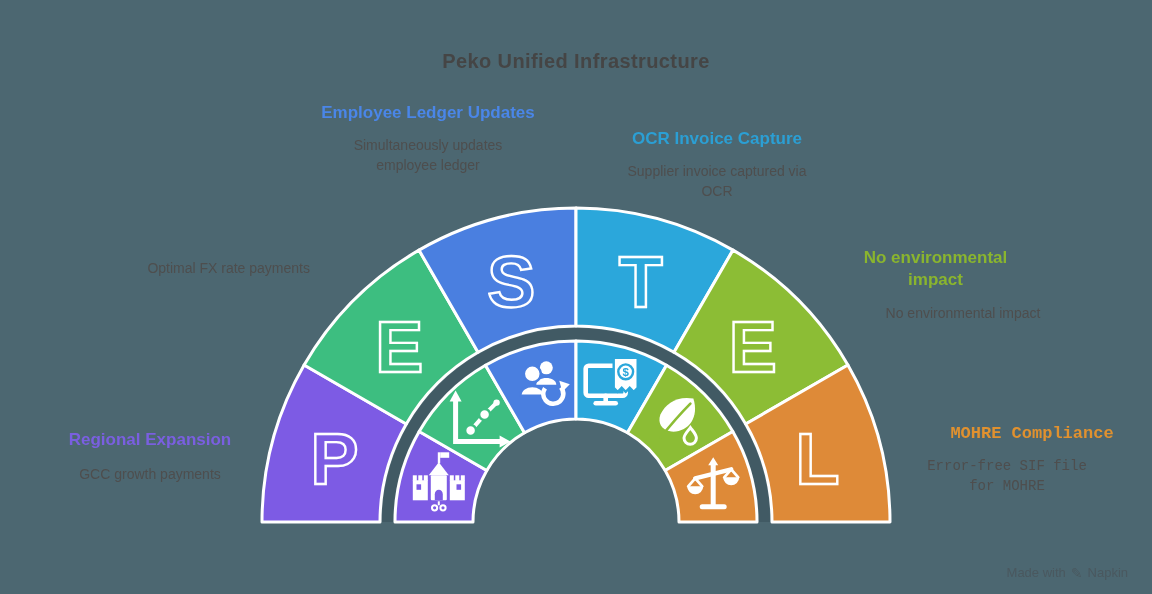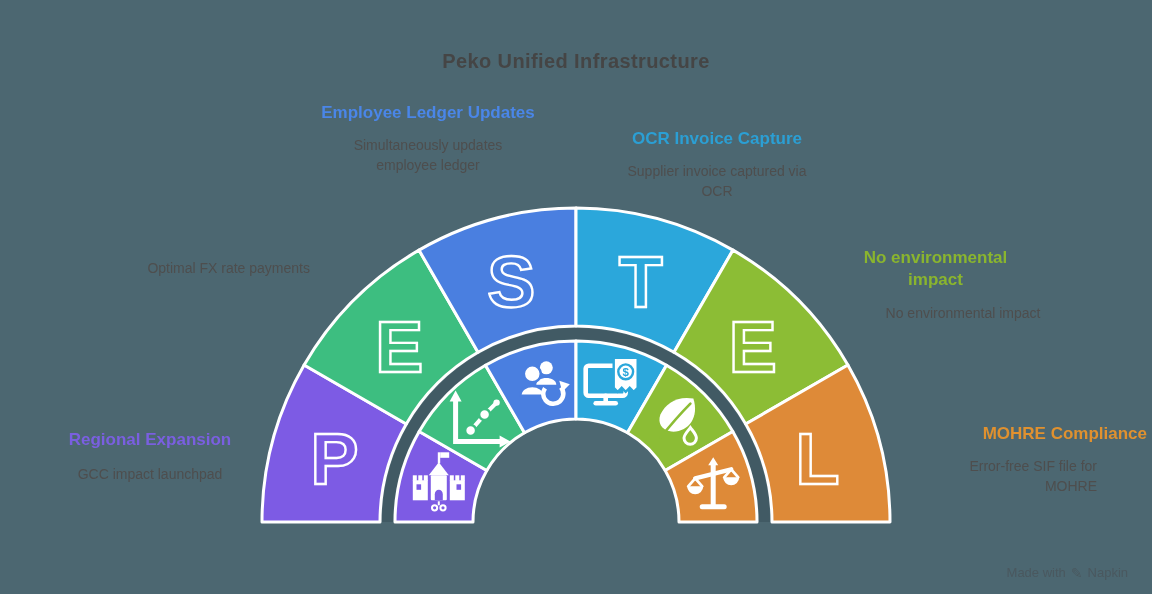--- a/index.html
+++ b/index.html
@@ -23,21 +23,21 @@
   .label-ocr{left:592px;top:128px;width:250px;text-align:center;}
   .label-ocr h2{color:#2B9FD4;}
   .label-ocr p{width:195px;margin:12px auto 0;}
   .label-fx{left:0px;top:247px;width:310px;text-align:right;}
   .label-fx h2{color:#3ABD85;display:inline-block;width:150px;}
   .label-env{left:843px;top:247px;width:240px;text-align:center;}
   .label-env h2{color:#8AB52E;width:185px;}
   .label-regional{left:30px;top:429px;width:240px;text-align:center;}
   .label-regional h2{color:#7A5FE0;}
   .label-regional p{margin-top:14px;}
-  .label-mohre{left:917px;top:423px;width:230px;text-align:right;}
+  .label-mohre{left:917px;top:423px;width:230px;text-align:center;font-family:Liberation Mono, monospace;}
   .label-mohre h2{color:#E0912F;}
   .label-mohre p{width:180px;}
   .credit{
     position:absolute;right:24px;bottom:14px;
     font-size:13px;color:#4A585F;display:flex;align-items:center;gap:5px;
   }
   .pen{font-size:14px;line-height:1;transform:rotate(0deg);}
   .seg{stroke:#FFFFFF;stroke-width:3;stroke-linejoin:round;}
   .letter{
     font-family:"Liberation Sans",sans-serif;font-weight:bold;font-size:72px;
@@ -159,21 +159,21 @@
     <p>Optimal FX rate payments</p>
   </div>
 
   <div class="label label-env">
     <h2>No environmental impact</h2>
     <p>No environmental impact</p>
   </div>
 
   <div class="label label-regional">
     <h2>Regional Expansion</h2>
-    <p>GCC impact launchpad</p>
+    <p>GCC growth payments</p>
   </div>
 
   <div class="label label-mohre">
     <h2>MOHRE Compliance</h2>
     <p>Error-free SIF file for MOHRE</p>
   </div>
 
   <div class="credit">
     <span>Made with</span>
     <span class="pen">✎</span>

